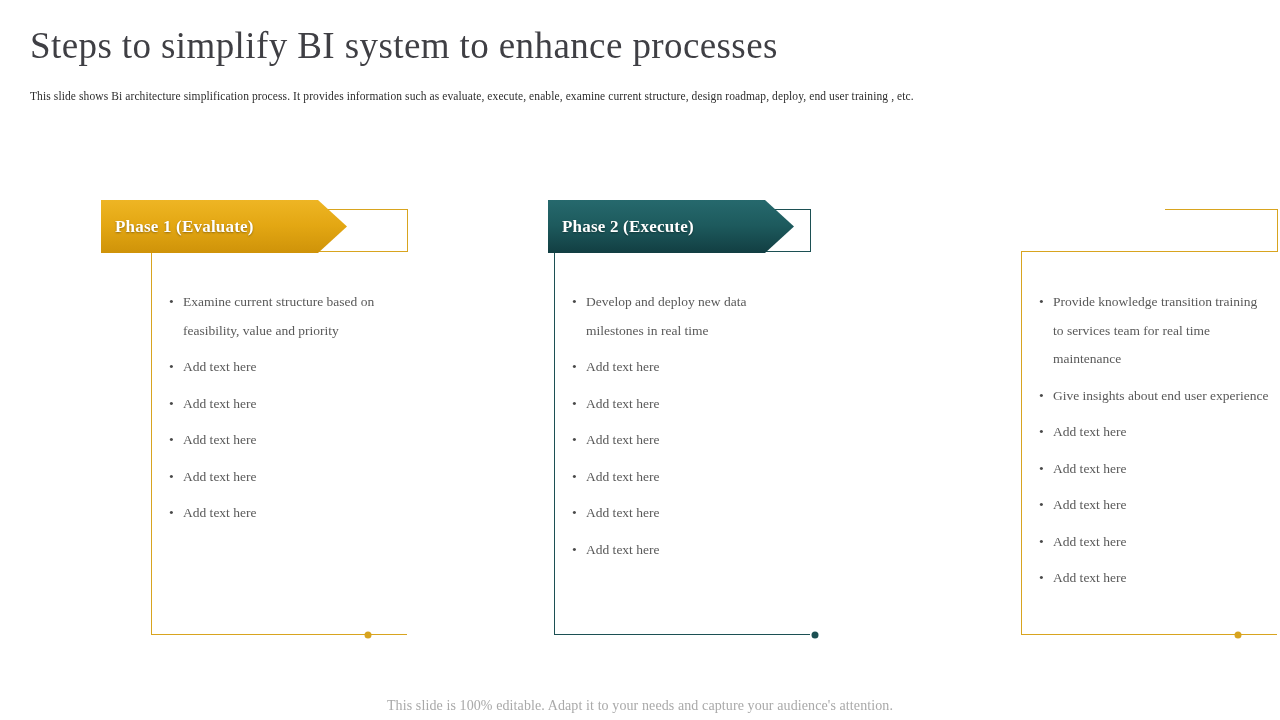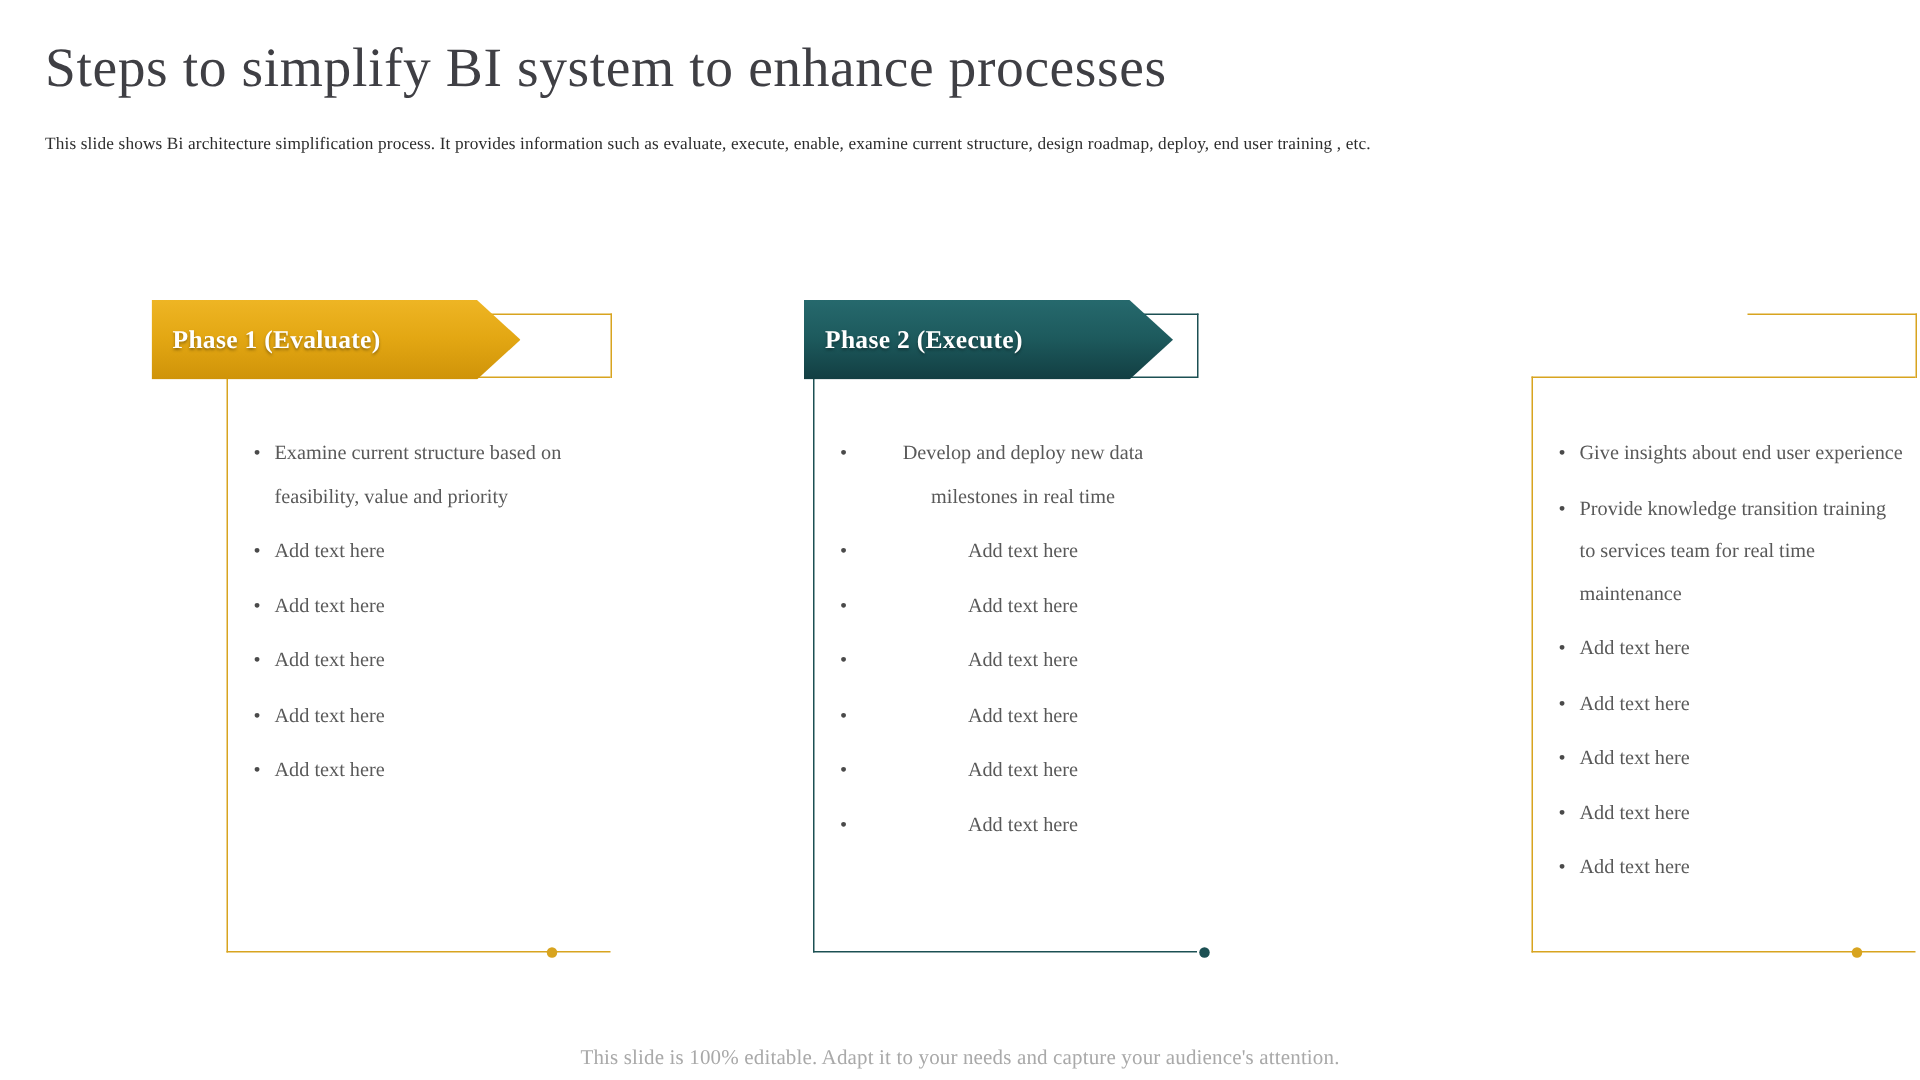--- a/index.html
+++ b/index.html
@@ -10,21 +10,21 @@
   .title {
     position:absolute; left:30px; top:24px; font-size:37px; font-weight:400;
     color:#3f3f44; letter-spacing:.4px; white-space:nowrap;
   }
   .subtitle {
     position:absolute; left:30px; top:90px; font-size:11.5px; color:#2d2d2d;
     letter-spacing:.1px; white-space:nowrap;
   }
 
   .phase { position:absolute; top:183px; width:280px; height:470px; }
-  .p1 { left:101px; } .p2 { left:536px;text-align:center; } .p3 { left:971px; }
+  .p1 { left:101px; } .p2 { left:548px; } .p3 { left:971px; }
 
   .banner {
     position:absolute; left:0; top:0; width:246px; height:53px; z-index:2;
     clip-path: polygon(0 0, 217px 0, 100% 50%, 217px 100%, 0 100%);
     display:flex; align-items:center; padding-left:14px; box-sizing:border-box;
     color:#ffffff; font-weight:bold; font-size:17px; letter-spacing:.2px;
     text-shadow: 0 1px 2px rgba(0,0,0,.35);
     margin-top: 17px;
   }
   .theme-gold .banner { background: linear-gradient(180deg,#eeb524 0%, #e3a713 48%, #cf9309 100%); }
@@ -103,22 +103,22 @@
         <li>Add text here</li>
       </ul>
     </div>
     <div class="dot"></div>
   </div>
 
   <div class="phase p3 theme-gold">
     <div class="step"></div>
     <div class="box">
       <ul class="bullets">
+        <li>Provide knowledge transition training to services team for real time maintenance</li>
         <li>Give insights about end user experience</li>
-        <li>Provide knowledge transition training to services team for real time maintenance</li>
         <li>Add text here</li>
         <li>Add text here</li>
         <li>Add text here</li>
         <li>Add text here</li>
         <li>Add text here</li>
       </ul>
     </div>
     <div class="dot"></div>
   </div>
 

